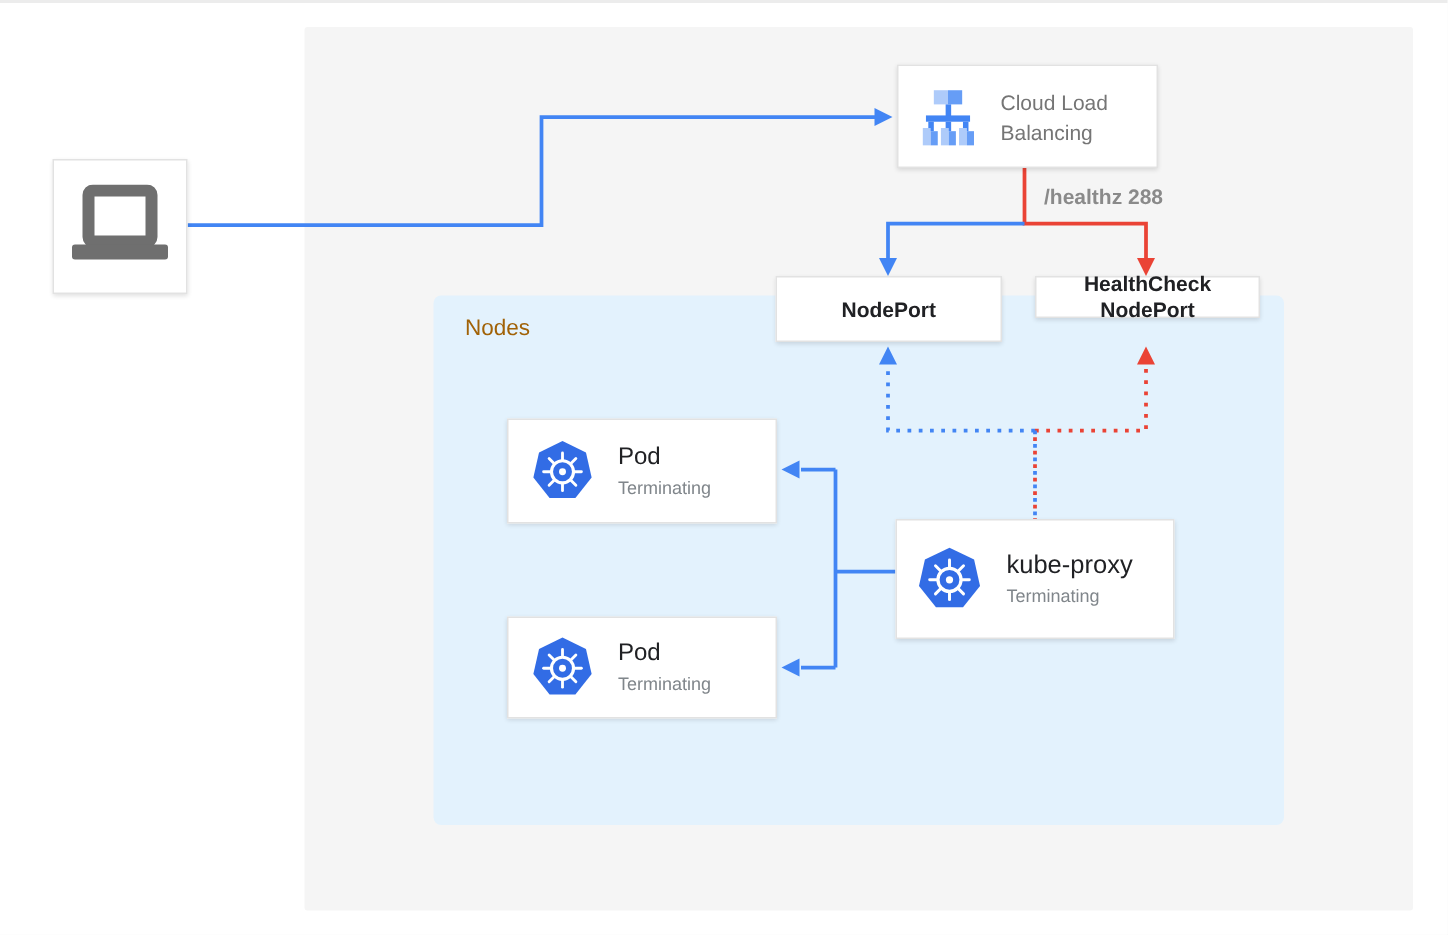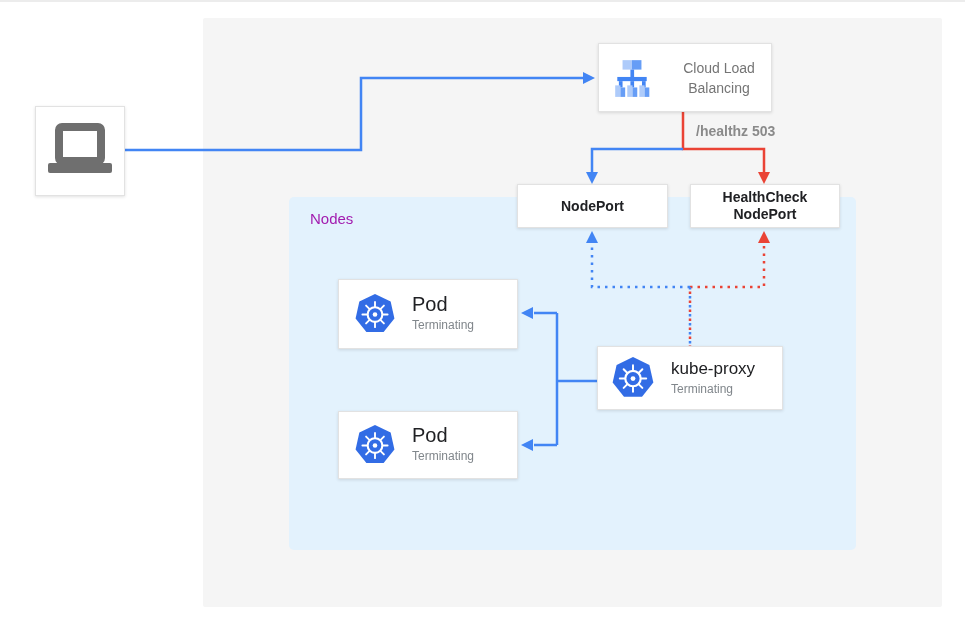--- a/index.html
+++ b/index.html
@@ -33,42 +33,42 @@
   }
   .nodes-panel{
     position:absolute;
     left:289px;top:195px;width:567px;height:353px;
     background:var(--nodes-bg);
     border-radius:5px;
   }
   .nodes-label{
     position:absolute;
     left:21px;top:13px;
-    font-size:15px;color:#a21caf;
+    font-size:15px;color:#a16207;
   }
   .card{
     position:absolute;
     background:#ffffff;
     border:1px solid var(--box-border);
     box-shadow:0 1px 3px rgba(0,0,0,0.12);
     display:flex;align-items:center;
   }
   .card.center{justify-content:center;text-align:center;}
   .laptop-box{left:35px;top:104px;width:90px;height:90px;justify-content:center;}
   .clb-box{left:598px;top:41px;width:174px;height:69px;padding-left:12px;}
-  .clb-text{font-size:14px;line-height:20px;color:var(--text-gray);margin-left:14px;text-align:center;}
+  .clb-text{font-size:14px;line-height:20px;color:var(--text-gray);margin-left:14px;}
   .nodeport-box{left:517px;top:182px;width:151px;height:44px;}
-  .hcnp-box{left:690px;top:182px;width:150px;height:44px;}
+  .hcnp-box{left:690px;top:182px;width:150px;height:28px;}
   .port-label{font-size:14px;font-weight:bold;color:var(--text-dark);line-height:17px;width:100%;}
   .pod-box{left:338px;width:180px;height:70px;padding-left:15px;}
   .pod-box.pod1{top:277px;}
   .pod-box.pod2{top:409px;height:68px;}
-  .kproxy-box{left:597px;top:344px;width:186px;height:64px;padding-left:13px;}
+  .kproxy-box{left:597px;top:344px;width:186px;height:80px;padding-left:13px;}
   .node-text{margin-left:16px;}
-  .node-title{font-size:20px;color:var(--text-dark);line-height:21px;}
+  .node-title{font-size:16px;color:var(--text-dark);line-height:21px;}
   .node-sub{font-size:12px;color:#80868b;line-height:20px;}
   .kproxy-box .node-title{font-size:17px;}
   .edge-label{
     position:absolute;
     left:696px;top:121px;
     font-size:14px;font-weight:bold;color:#8a8a8a;
   }
   svg.wires{
     position:absolute;left:0;top:0;width:965px;height:623px;
     pointer-events:none;
@@ -130,21 +130,21 @@
       <rect x="4" y="27" width="5" height="11" fill="#aecbfa"></rect>
       <rect x="9" y="29" width="4.5" height="9" fill="#669df6"></rect>
       <rect x="15.5" y="27" width="5" height="11" fill="#aecbfa"></rect>
       <rect x="20.5" y="29" width="4.5" height="9" fill="#669df6"></rect>
       <rect x="27" y="27" width="5" height="11" fill="#aecbfa"></rect>
       <rect x="32" y="29" width="4.5" height="9" fill="#669df6"></rect>
     </svg>
     <div class="clb-text">Cloud Load Balancing</div>
   </div>
 
-  <div class="edge-label">/healthz 503</div>
+  <div class="edge-label">/healthz 288</div>
 
   <div class="card center nodeport-box">
     <div class="port-label">NodePort</div>
   </div>
 
   <div class="card center hcnp-box">
     <div class="port-label">
       <div>HealthCheck</div>
       <div>NodePort</div>
     </div>

